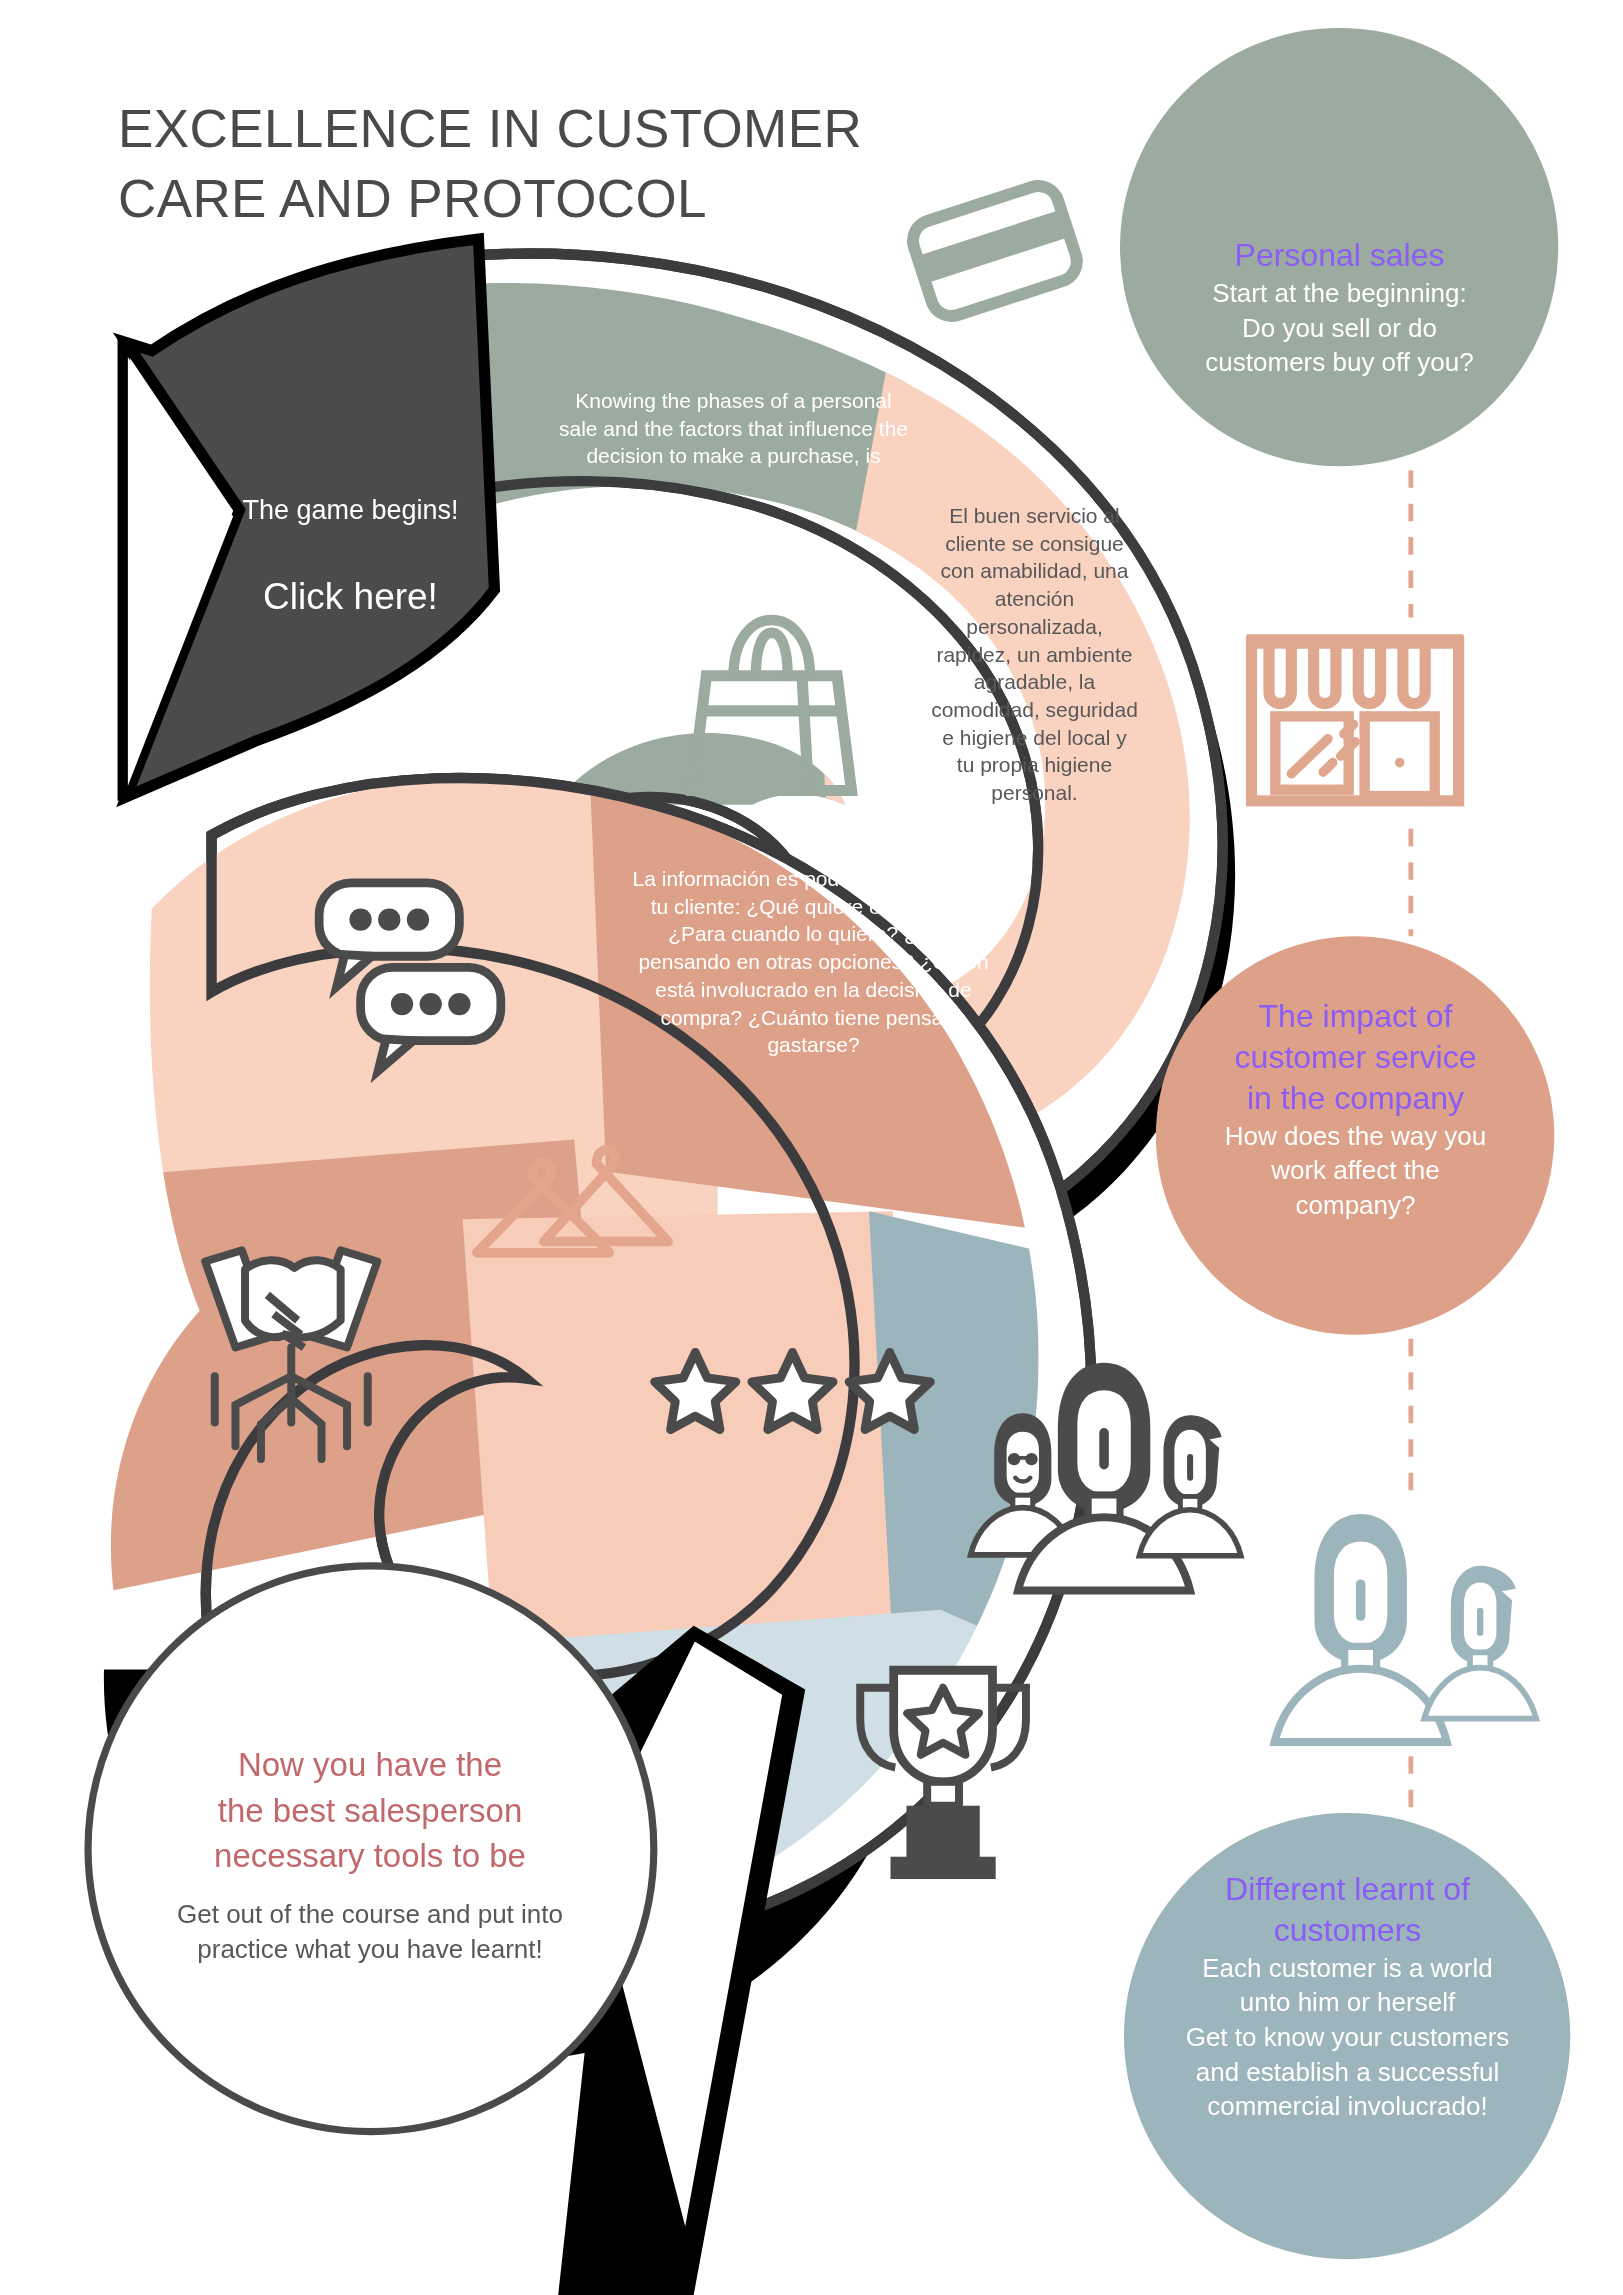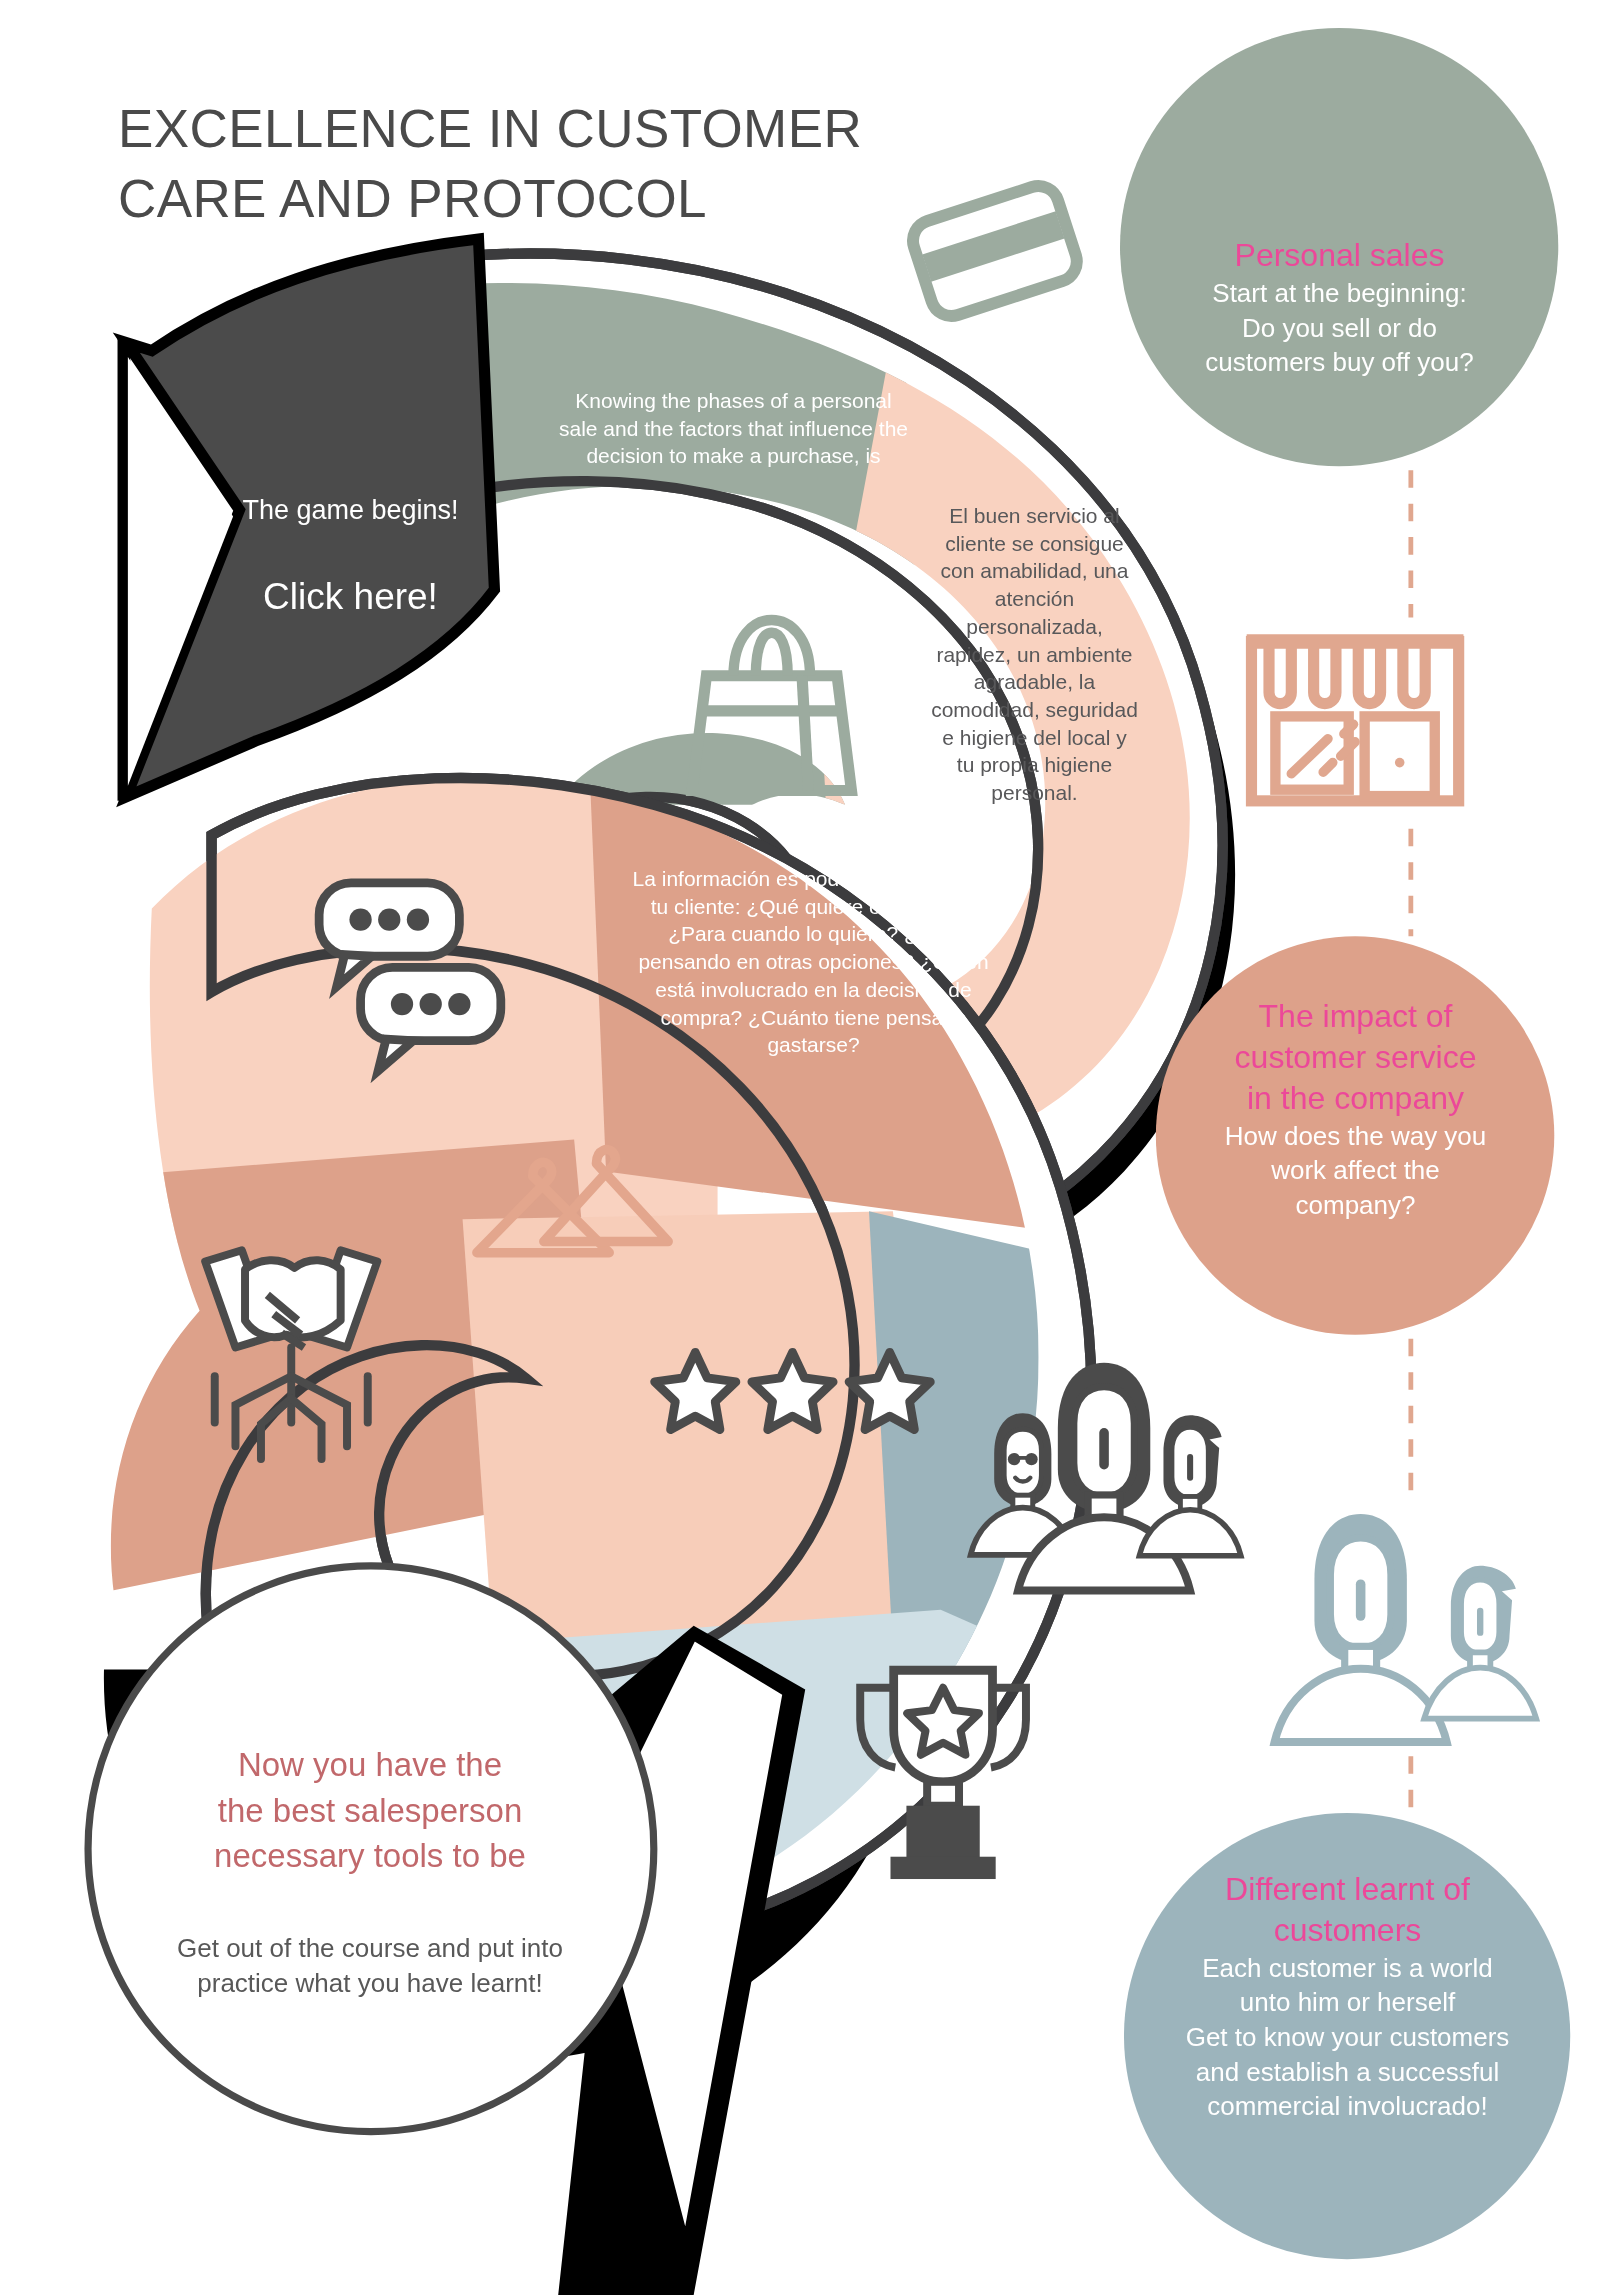--- a/index.html
+++ b/index.html
@@ -12,21 +12,21 @@
   .txt{position:absolute;text-align:center;line-height:1.32;}
   .title{
     position:absolute;left:118px;top:94px;width:877px;
     font-size:53px;letter-spacing:0.4px;color:#4a4a4a;line-height:1.33;
     font-weight:400;text-align:left;
   }
   .seg-text{color:#ffffff;font-size:21px;}
   .seg-text-dark{color:#58585a;font-size:21px;}
   .flag-l1{color:#ffffff;font-size:27px;}
   .flag-l2{color:#ffffff;font-size:37px;margin-top:44px;}
-  .circ-title{font-size:32px;color:#ec4899;line-height:1.28;}
+  .circ-title{font-size:32px;color:#8b5cf6;line-height:1.28;}
   .circ-body{font-size:26px;color:#ffffff;line-height:1.33;}
   .endcirc-title{font-size:33px;color:#c1686b;line-height:1.38;}
   .endcirc-body{font-size:26px;color:#585858;line-height:1.38;}
 </style>
 </head>
 <body>
 
 <div id="stage">
 
   <svg class="layer" viewBox="0 0 2037 2880">
@@ -416,20 +416,20 @@
       <div>commercial involucrado!</div>
     </div>
   </div>
 
   <div class="txt" style="left:159px;top:1742px;width:422px;">
     <div class="endcirc-title">
       <div>Now you have the</div>
       <div>the best salesperson</div>
       <div>necessary tools to be</div>
     </div>
-    <div class="endcirc-body" style="margin-top:52px;">
+    <div class="endcirc-body" style="margin-top:18px;">
       <div>Get out of the course and put into</div>
       <div>practice what you have learnt!</div>
     </div>
   </div>
 
 </div>
 
 
 </body></html>

